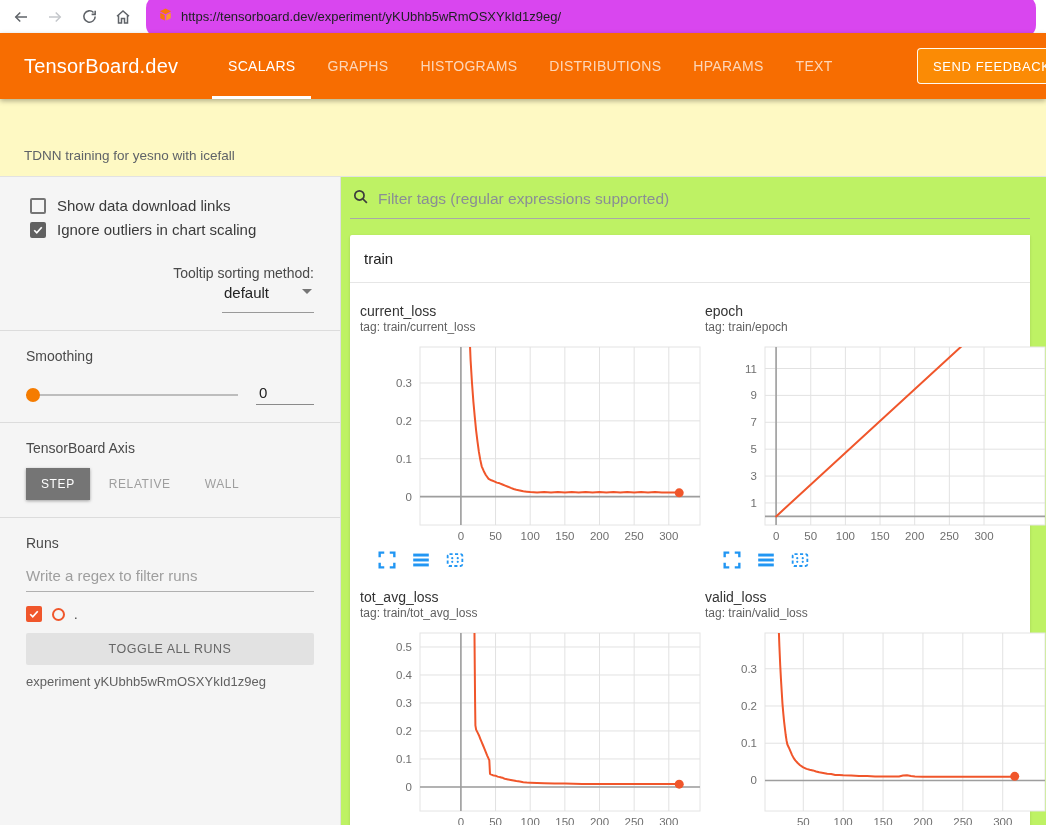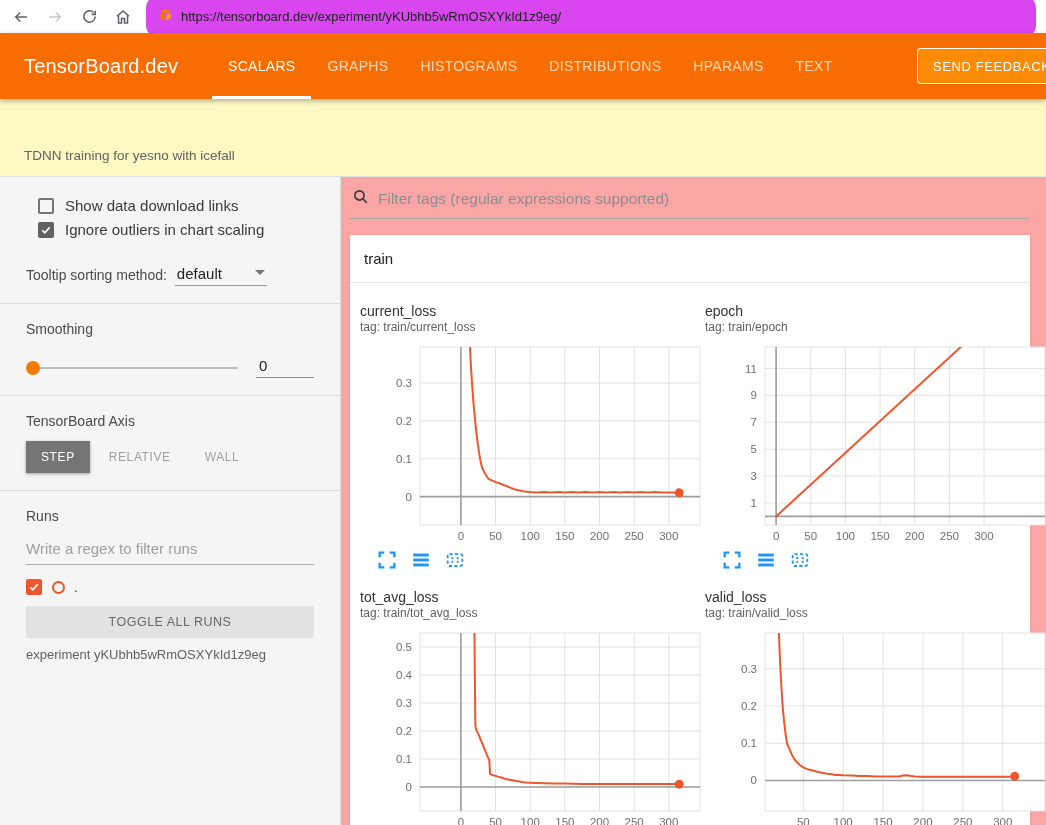--- a/index.html
+++ b/index.html
@@ -21,49 +21,49 @@
   .tb-tab { display:flex; align-items:center; padding:0 16px; color:rgba(255,255,255,0.72); font-size:14px; font-weight:500; letter-spacing:0.3px; cursor:pointer; white-space:nowrap; }
   .tb-tab.active { color:#fff; box-shadow:inset 0 -3px 0 #fff; }
   .feedback-btn { position:absolute; left:917px; top:15px; height:36px; width:150px; background:var(--feedback-orange,#fb8b05); border:1px solid rgba(255,255,255,0.95); border-radius:4px; color:#fff; font-size:13px; font-weight:500; letter-spacing:0.6px; font-family:inherit; text-align:left; padding-left:15px; white-space:nowrap; cursor:pointer; }
   
   .title-bar { height:78px; background:#fef9c3; border-bottom:1px solid #e2e2e2; display:flex; align-items:flex-end; padding:0 0 13px 24px; position:relative; z-index:2; }
   .exp-title { font-size:13.5px; color:#5f6368; }
   
   .body { display:flex; height:648px; }
   .sidebar { width:341px; min-width:341px; background:#f5f5f5; border-right:1px solid #e0e0e0; padding-top:13px; overflow:hidden; }
   .side-pad { padding:0 26px; }
-  .chk-row { display:flex; align-items:center; gap:11px; margin:7px 12px; }
+  .chk-row { display:flex; align-items:center; gap:11px; margin:7px 4px; }
   .chk-label { font-size:15px; color:#3a3a3a; }
   .checkbox { width:16px; height:16px; border:2px solid #757575; border-radius:2px; background:transparent; flex:none; display:flex; align-items:center; justify-content:center; cursor:pointer; }
   .checkbox.checked-dark { background:#616161; border-color:#616161; }
   .checkbox.checked-run { background:var(--run-color,#f0562b); border-color:var(--run-color,#f0562b); }
   .checkbox svg { display:block; }
-  .tooltip-row { display:flex; align-items:flex-end; margin-top:27px; }
+  .tooltip-row { display:flex; align-items:flex-end; margin-top:27px;flex-direction:column; }
   .tooltip-label { font-size:14px; color:#4a4a4a; padding-bottom:3px; }
-  .select-box { margin-left:8px; width:92px; border-bottom:1px solid #999; display:flex; justify-content:space-between; align-items:center; padding:0 2px 3px 2px; cursor:pointer; }
+  .select-box { margin-left:8px; width:92px; border-bottom:1px solid #999; display:flex; justify-content:space-between; align-items:center; padding:0 2px 11px 2px; cursor:pointer; }
   .select-value { font-size:15px; color:#222; }
   .select-arrow { width:0; height:0; border-left:5px solid transparent; border-right:5px solid transparent; border-top:5px solid #757575; margin-bottom:3px; }
   .divider { height:1px; background:#dcdcdc; margin:17px 0; }
   .section-label { font-size:14px; color:#4a4a4a; }
   .slider-row { display:flex; align-items:center; margin:20px 0 6px; }
   .slider-track { flex:1; height:2px; background:#bdbdbd; position:relative; cursor:pointer; }
   .slider-thumb { position:absolute; left:0; top:-6px; width:14px; height:14px; border-radius:50%; background:var(--slider-orange,#f57c00); cursor:grab; }
   .slider-value { width:58px; margin-left:18px; font-size:15px; color:#222; border-bottom:1px solid #8a8a8a; padding:0 0 3px 3px; }
   .axis-btn-row { display:flex; align-items:center; margin-top:12px; gap:4px; }
   .axis-btn { border:none; background:transparent; font-family:inherit; font-size:12px; letter-spacing:0.6px; color:#9e9e9e; padding:9px 15px; border-radius:0; cursor:pointer; }
   .axis-btn.active { background:#757575; color:#fff; box-shadow:0 1px 3px rgba(0,0,0,0.35); }
   .runs-filter { width:100%; border:none; background:transparent; border-bottom:1px solid #b0b0b0; font-family:inherit; font-size:15px; color:#222; padding:6px 0 7px; margin-top:10px; outline:none; }
   .runs-filter::placeholder { color:#9e9e9e; }
   .run-row { display:flex; align-items:center; margin-top:14px; }
   .run-circle { width:13px; height:13px; border:2px solid var(--run-color,#f0562b); border-radius:50%; margin-left:10px; flex:none; cursor:pointer; }
   .run-name { font-size:13px; color:#3c3c3c; margin-left:9px; }
   .toggle-all-btn { width:100%; margin-top:11px; background:#e2e2e2; border:none; border-radius:2px; padding:9px 0; font-family:inherit; font-size:12.5px; letter-spacing:0.5px; color:#666; cursor:pointer; }
   .exp-caption { font-size:13px; color:#616161; margin-top:9px; }
   
-  .main { flex:1; background:#fca5a5; padding:8px 16px 0 9px; overflow:hidden; }
+  .main { flex:1; background:#bef264; padding:8px 16px 0 9px; overflow:hidden; }
   .search-row { display:flex; align-items:center; gap:9px; padding:3px 2px 9px 2px; border-bottom:1px solid #a8a8a8; }
   .search-input { flex:1; border:none; background:transparent; font-family:inherit; font-size:15.5px; color:#222; outline:none; }
   .search-input::placeholder { color:#8a8f94; }
   .card { margin-top:16px; background:#fff; box-shadow:0 1px 3px rgba(0,0,0,0.14); border-radius:2px 0 0 2px; }
   .card-header { padding:15px 14px; font-size:15px; color:#222; border-bottom:1px solid #e6e6e6; }
   .chart-grid { display:grid; grid-template-columns:345px 345px; padding:20px 0 20px 10px; row-gap:18px; }
   .chart { width:345px; }
   .chart-title { font-size:14px; color:#333; line-height:1.15; }
   .chart-tag { font-size:12px; color:#616161; margin:1px 0 7px; }
   .chart svg.plot { display:block; }

